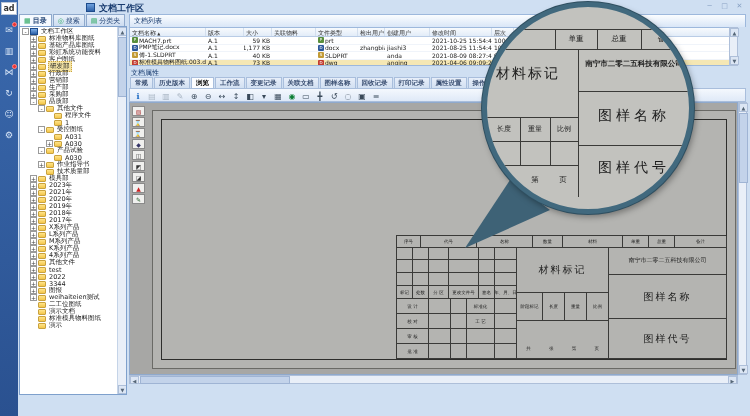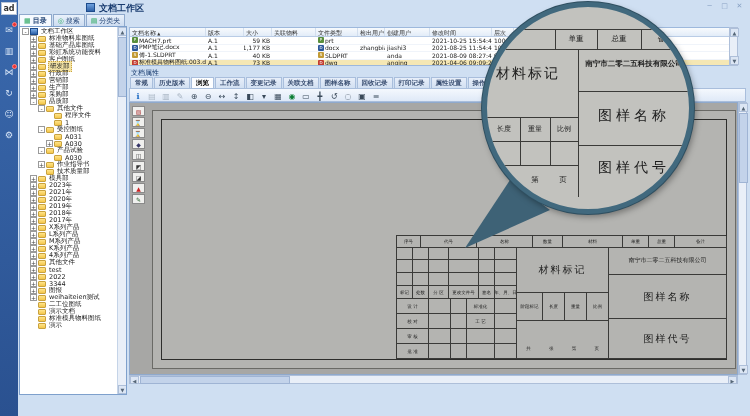--- a/index.html
+++ b/index.html
@@ -401,20 +401,23 @@
           <span class="lbl">演示</span>
         </div>
       </div>
     <div class="scol">
       <div class="sarr" style="top:0">▲</div>
       <div class="sarr" style="bottom:0">▼</div>
       <div class="sthumb" style="top:10px;height:60px"></div>
     </div>
   </div>
 
+  <div class="dl-head">
+      <span class="grp-label">文档列表</span>
+    </div>
   <div class="table">
     <div class="thead" id="thead">
         <div class="th" style="width: 76px;">文档名称<span style="font-size: 4px;"> ▲</span></div>
         <div class="th" style="width: 38px;">版本</div>
         <div class="th" style="width: 28px;">大小</div>
         <div class="th" style="width: 44px;">关联物料</div>
         <div class="th" style="width: 42px;">文件类型</div>
         <div class="th" style="width: 27px;">检出用户</div>
         <div class="th" style="width: 45px;">创建用户</div>
         <div class="th" style="width: 62px;">修改时间</div>

